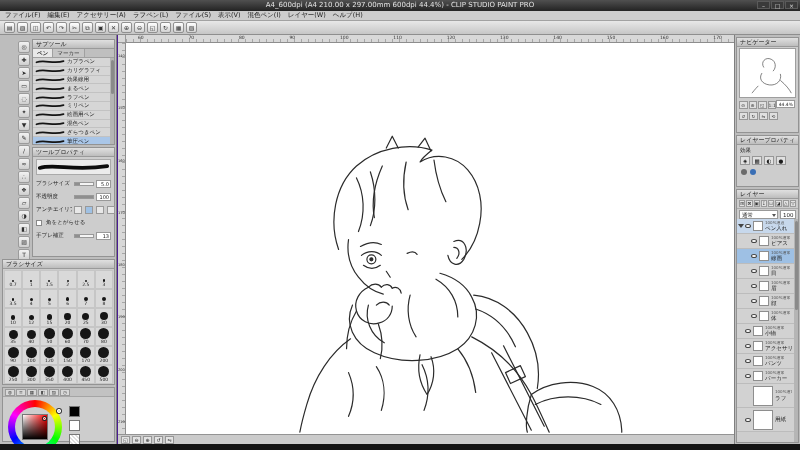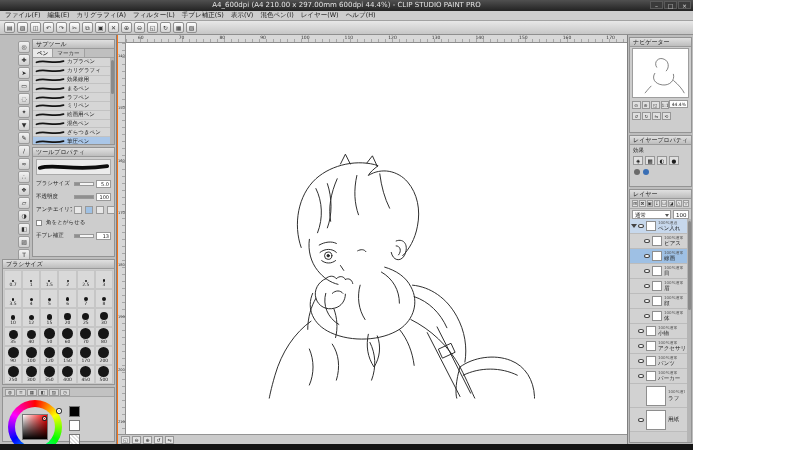--- a/index.html
+++ b/index.html
@@ -1,17 +1,17 @@
 <!DOCTYPE html>
 <html><head>
 <meta charset="utf-8">
 <style>
 *{margin:0;padding:0;box-sizing:border-box}
 html,body{width:800px;height:450px;overflow:hidden}
-.app{position:relative;width:693px;height:450px;background:#f97316;font-family:"DejaVu Sans","Liberation Sans",sans-serif;color:#1c1c1c;overflow:hidden}
+.app{position:relative;width:800px;height:450px;background:#4c1d95;font-family:"DejaVu Sans","Liberation Sans",sans-serif;color:#1c1c1c;overflow:hidden}
 
 .titlebar{position:absolute;top:0;left:0;right:0;height:11px;background:linear-gradient(#505050,#232323);color:#e4e4e4}
 .apptitle{position:absolute;left:0;right:0;top:1px;text-align:center;font-size:7px;white-space:nowrap}
 .winbtns{position:absolute;right:2px;top:1px;display:flex;gap:1px}
 .winbtn{width:13px;height:8px;font-size:6px;line-height:8px;text-align:center;background:#3a3a3a;border:1px solid #5a5a5a;color:#ddd}
 
 .menubar{position:absolute;top:11px;left:0;right:0;height:10px;background:#cdcdcd;border-bottom:1px solid #a2a2a2;display:flex;align-items:flex-start;gap:7px;padding:0 5px;font-size:6.5px}
 .menu-item{white-space:nowrap}
 
 .cmdbar{position:absolute;top:21px;left:0;right:0;height:14px;background:linear-gradient(#e8e8e8,#c6c6c6);border-bottom:1px solid #8e8e8e;display:flex;align-items:center;gap:2px;padding:0 4px}
@@ -130,23 +130,23 @@
       <span class="winbtn">–</span>
       <span class="winbtn">□</span>
       <span class="winbtn">×</span>
     </span>
   </div>
 
   <div class="menubar">
 
   <span class="menu-item">ファイル(F)</span>
       <span class="menu-item">編集(E)</span>
-      <span class="menu-item">カリグラフィ(A)</span>
-      <span class="menu-item">フィルター(L)</span>
-      <span class="menu-item">手ブレ補正(S)</span>
+      <span class="menu-item">アクセサリー(A)</span>
+      <span class="menu-item">ラフペン(L)</span>
+      <span class="menu-item">ファイル(S)</span>
       <span class="menu-item">表示(V)</span>
       <span class="menu-item">混色ペン(I)</span>
       <span class="menu-item">レイヤー(W)</span>
       <span class="menu-item">ヘルプ(H)</span>
     </div>
 
   <div class="cmdbar">
 
   <span class="cmd-icon">▤</span>
       <span class="cmd-icon">▨</span>

